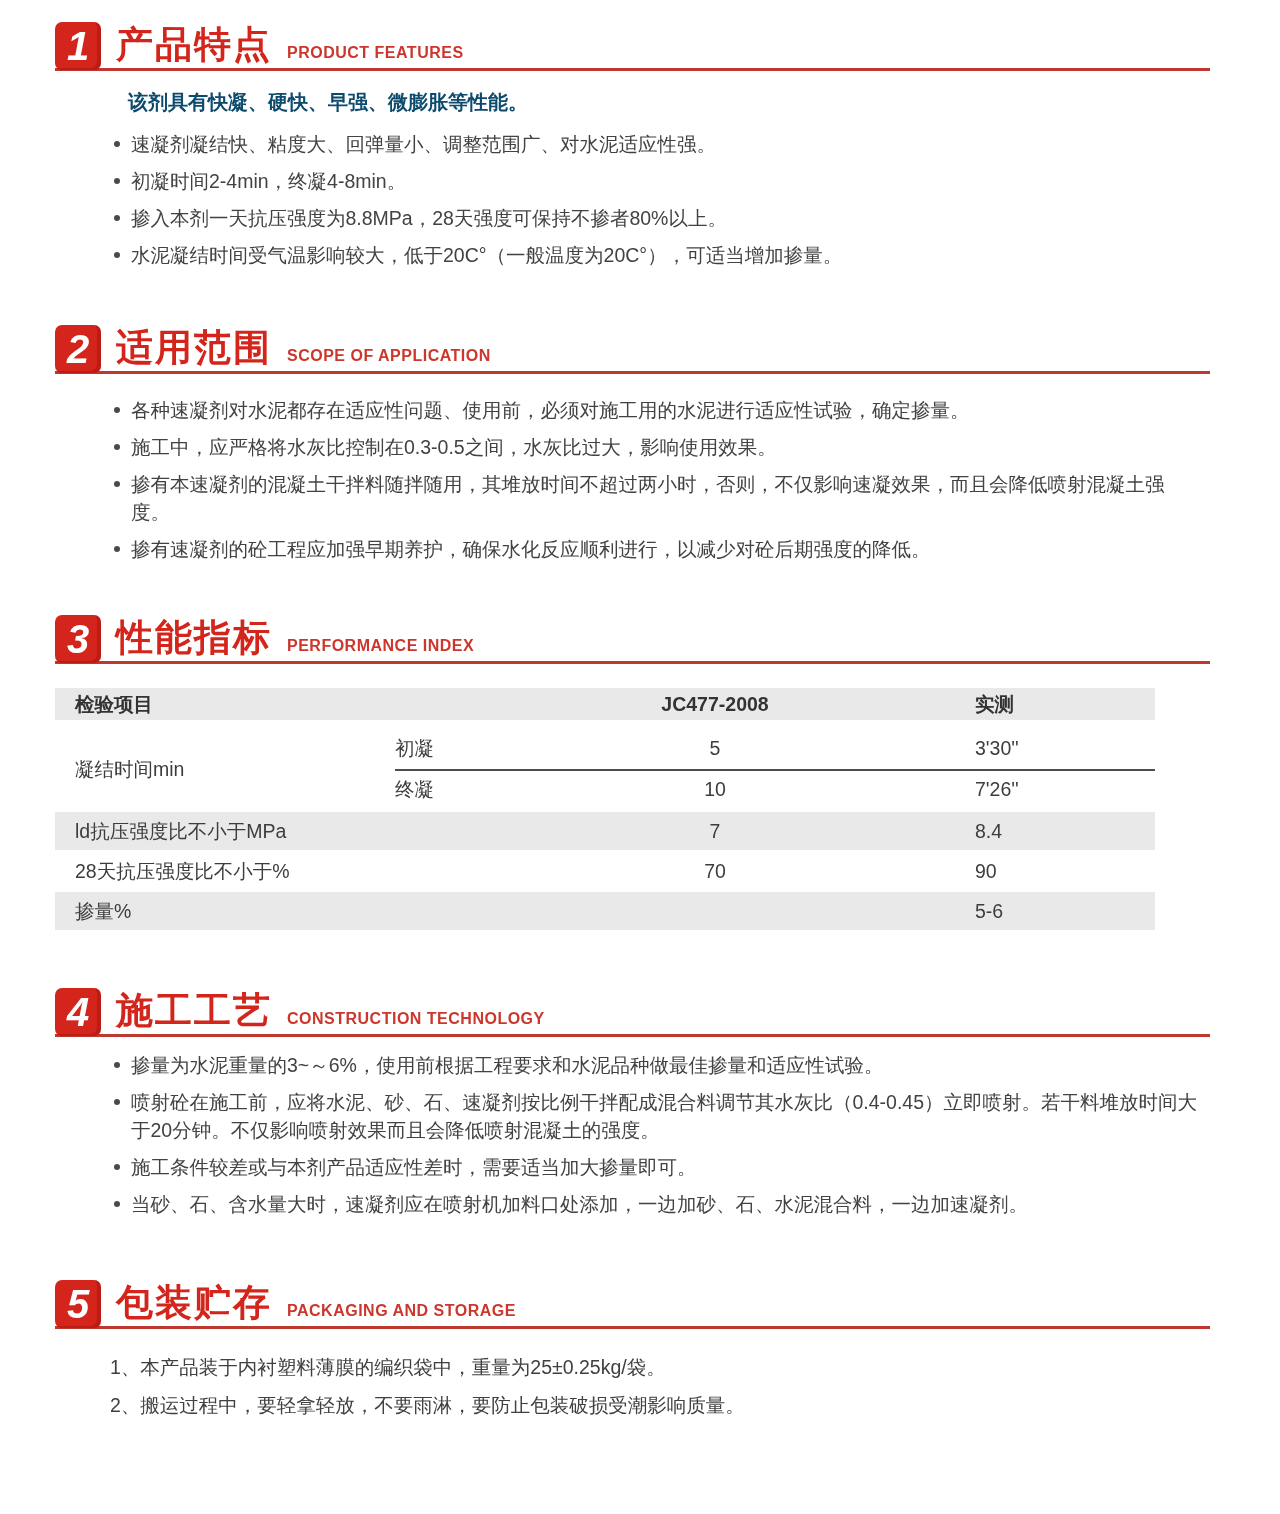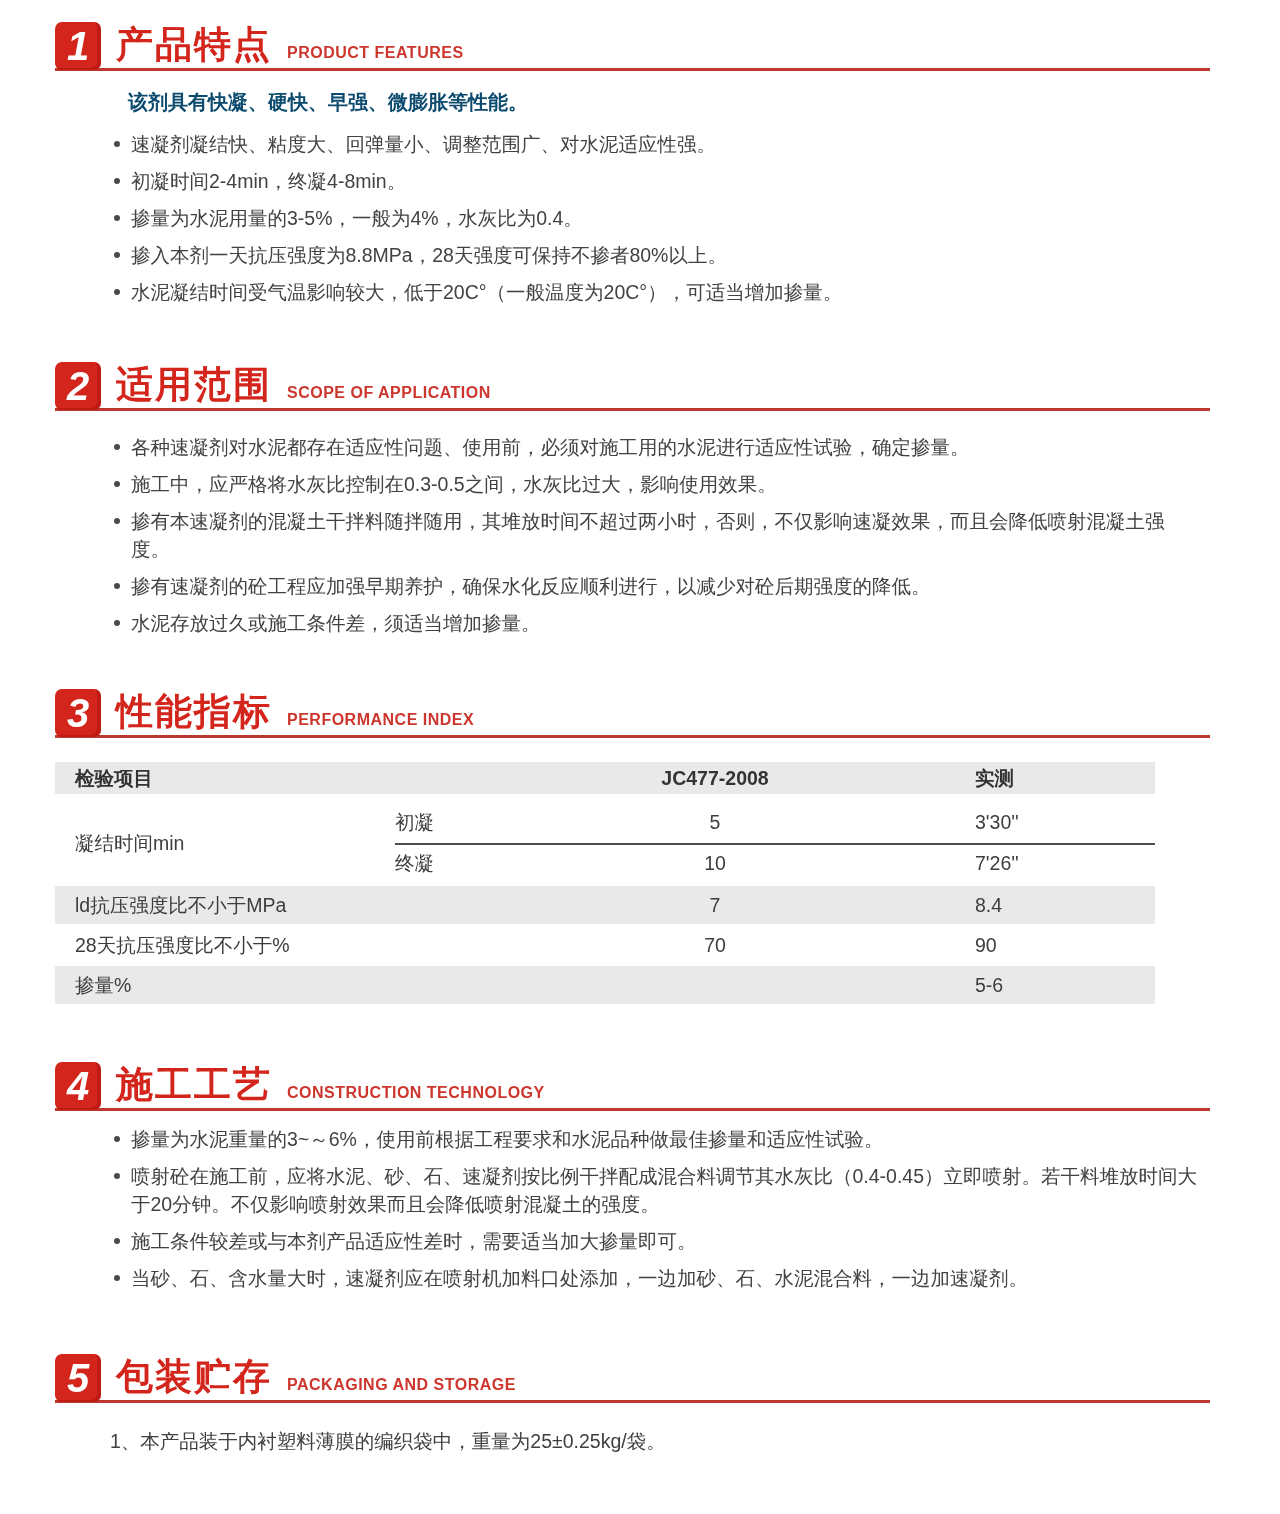--- a/index.html
+++ b/index.html
@@ -89,40 +89,38 @@
       <div class="badge">
         <span>1</span>
       </div>
       <h2 class="title-zh">产品特点</h2>
       <span class="title-en">PRODUCT FEATURES</span>
     </div>
     <p class="intro">该剂具有快凝、硬快、早强、微膨胀等性能。</p>
     <ul class="bullets">
       <li>速凝剂凝结快、粘度大、回弹量小、调整范围广、对水泥适应性强。</li>
       <li>初凝时间2-4min，终凝4-8min。</li>
-      <li>掺量为水泥用量的3-5%，一般为4%，水灰比为0.4。</li>
       <li>掺入本剂一天抗压强度为8.8MPa，28天强度可保持不掺者80%以上。</li>
       <li>水泥凝结时间受气温影响较大，低于20C°（一般温度为20C°），可适当增加掺量。</li>
     </ul>
   </section>
 
   <section class="sp2">
     <div class="sec-header">
       <div class="badge">
         <span>2</span>
       </div>
       <h2 class="title-zh">适用范围</h2>
       <span class="title-en">SCOPE OF APPLICATION</span>
     </div>
     <ul class="bullets" style="margin-top:22px">
       <li>各种速凝剂对水泥都存在适应性问题、使用前，必须对施工用的水泥进行适应性试验，确定掺量。</li>
       <li>施工中，应严格将水灰比控制在0.3-0.5之间，水灰比过大，影响使用效果。</li>
       <li>掺有本速凝剂的混凝土干拌料随拌随用，其堆放时间不超过两小时，否则，不仅影响速凝效果，而且会降低喷射混凝土强度。</li>
       <li>掺有速凝剂的砼工程应加强早期养护，确保水化反应顺利进行，以减少对砼后期强度的降低。</li>
-      <li>水泥存放过久或施工条件差，须适当增加掺量。</li>
     </ul>
   </section>
 
   <section class="sp3">
     <div class="sec-header">
       <div class="badge">
         <span>3</span>
       </div>
       <h2 class="title-zh">性能指标</h2>
       <span class="title-en">PERFORMANCE INDEX</span>
@@ -187,17 +185,18 @@
   <section class="sp5">
     <div class="sec-header">
       <div class="badge">
         <span>5</span>
       </div>
       <h2 class="title-zh">包装贮存</h2>
       <span class="title-en">PACKAGING AND STORAGE</span>
     </div>
     <div class="numlist">
       <div class="numitem">1、本产品装于内衬塑料薄膜的编织袋中，重量为25±0.25kg/袋。</div>
+      <div class="numitem">2、搬运过程中，要轻拿轻放，不要雨淋，要防止包装破损受潮影响质量。</div>
 
     </div>
   </section>
 
 </div>
 
 </body></html>

